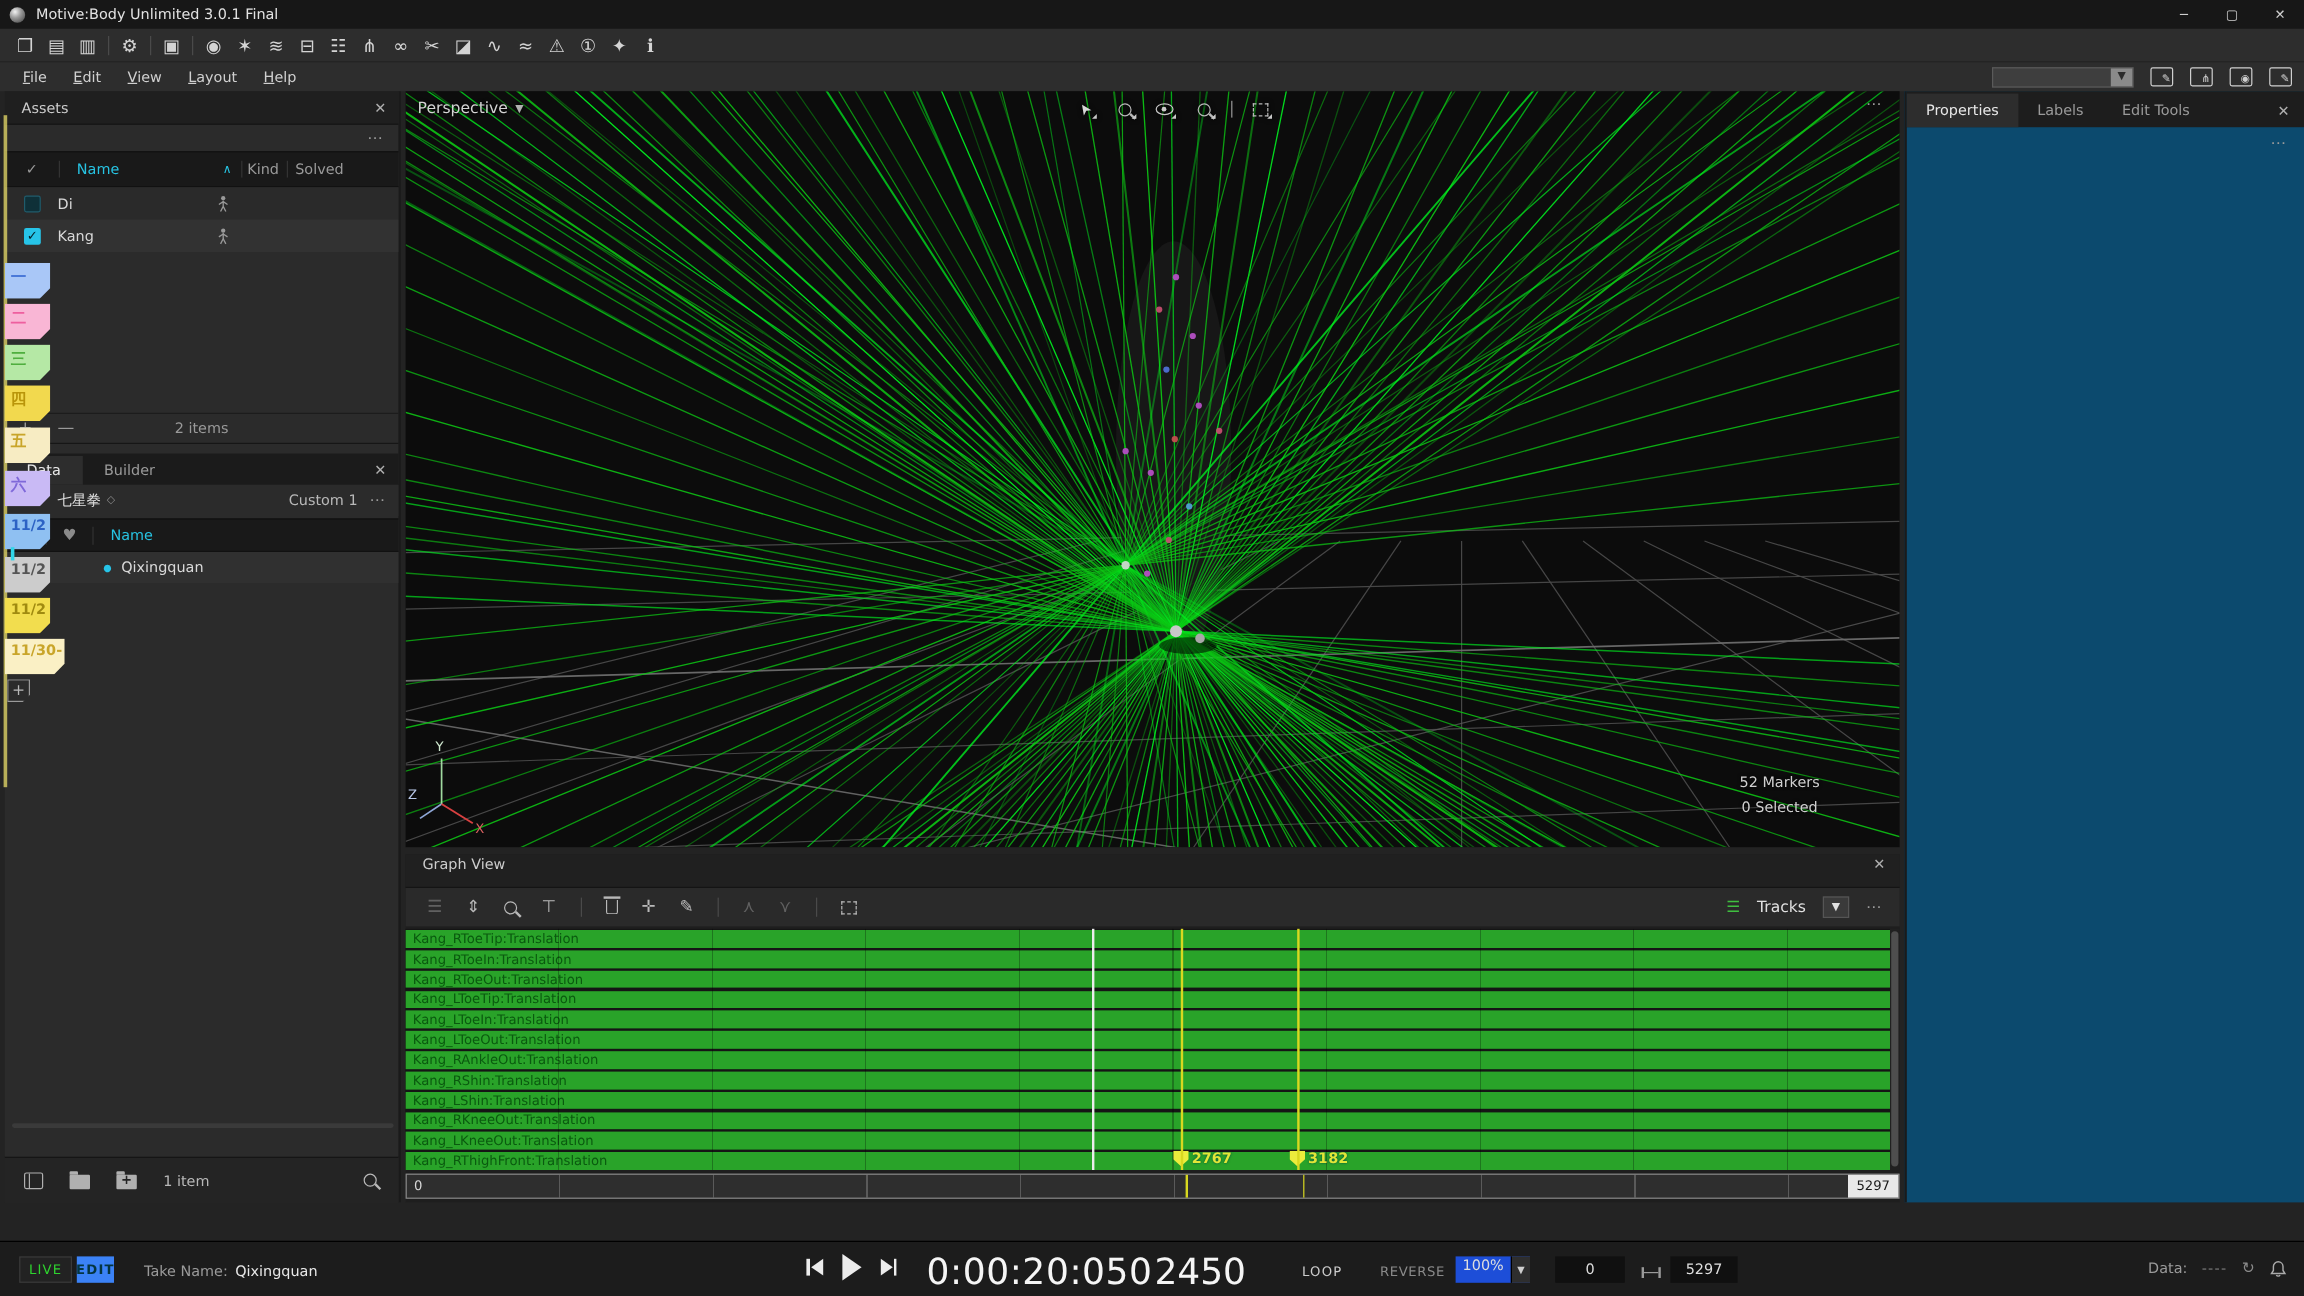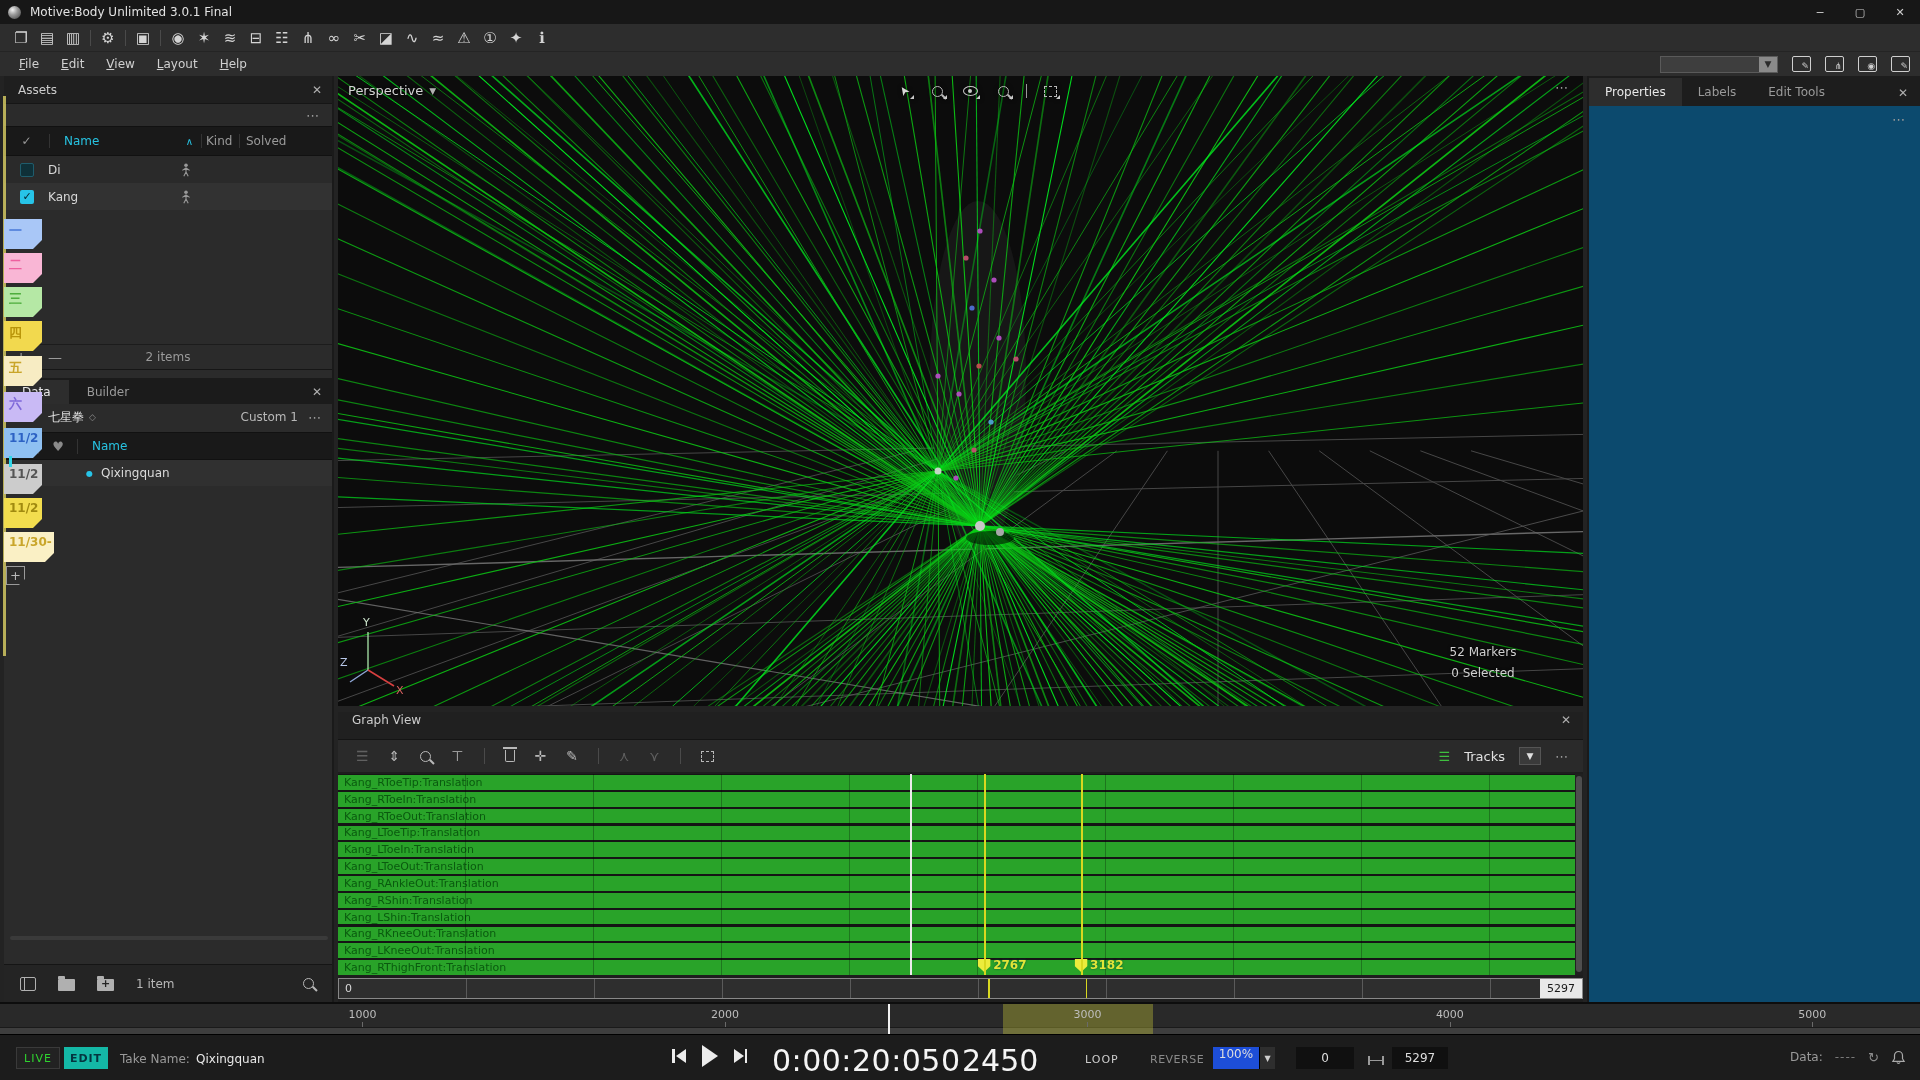--- a/index.html
+++ b/index.html
@@ -143,21 +143,21 @@
   #ruler { position:absolute; left:0; top:1002px; width:1920px; height:32px; background:#292929; border-top:2px solid #0d0d0d; }
   .ruler-tick { position:absolute; top:4px; transform:translateX(-50%); color:#bdbdbd; font-size:11px; }
   .ruler-tickline { position:absolute; top:18px; width:1px; height:5px; background:#6a6a6a; }
   #ruler-strip { position:absolute; left:0; top:23px; width:100%; height:9px; background:#3e3e3e; border-top:1px solid #1a1a1a; }
   #ruler-sel { position:absolute; top:0; height:100%; background:rgba(195,195,55,0.38); }
   #ruler-playhead { position:absolute; top:0; height:100%; width:2px; background:#f2f2f2; }
 
   
   #bottombar { position:absolute; left:0; top:1034px; width:1920px; height:46px; background:#1c1c1c; border-top:1px solid #000; }
   #live-btn { position:absolute; left:16px; top:12px; width:44px; height:22px; background:#222; border:1px solid #3a3a3a; color:#2fd32f; font-size:11px; letter-spacing:1px; display:flex; align-items:center; justify-content:center; }
-  #edit-btn { position:absolute; left:64px; top:12px; width:44px; height:22px; background:#14b8a6; color:#043540; font-size:11px; font-weight:bold; letter-spacing:1px; display:flex; align-items:center; justify-content:center; }
+  #edit-btn { position:absolute; left:64px; top:12px; width:31px; height:22px; background:#3b82f6; color:#043540; font-size:11px; font-weight:bold; letter-spacing:1px; display:flex; align-items:center; justify-content:center; }
   #take-label { position:absolute; left:120px; top:17px; color:#9a9a9a; }
   #take-value { position:absolute; left:196px; top:17px; color:#e8e8e8; }
   #transport { position:absolute; left:672px; top:10px; display:flex; align-items:center; gap:16px; }
   .tri-r { width:0; height:0; border-left:16px solid #ececec; border-top:11px solid transparent; border-bottom:11px solid transparent; }
   .tri-r.small { border-left-width:10px; border-top-width:7px; border-bottom-width:7px; }
   .tri-l.small { width:0; height:0; border-right:10px solid #ececec; border-top:7px solid transparent; border-bottom:7px solid transparent; }
   .tbar { width:2.5px; height:14px; background:#ececec; }
   .transport-btn { display:flex; align-items:center; gap:1px; }
   #timecode { position:absolute; left:772px; top:8px; color:#f5f5f5; font-size:30px; font-weight:400; letter-spacing:0.5px; }
   #frame-big { position:absolute; left:962px; top:8px; color:#f5f5f5; font-size:30px; }
@@ -607,35 +607,20 @@
         <div class="thumb"></div>
       </div>
     <div id="gv-scrubber">
       <span id="scrub-start">0</span>
       <span id="scrub-end">5297</span>
     <div class="scrub-yline" style="left: 649.307px;"></div>
         <div class="scrub-yline" style="left: 746.692px;"></div>
       </div>
   </div>
 
-  <div id="ruler">
-    <div id="ruler-strip"></div>
-    <div id="ruler-sel" style="left: 1002.95px; width: 150.425px;"></div>
-    <div id="ruler-playhead" style="left: 888.05px;"></div>
-  <span class="ruler-tick" style="left: 362.469px;">1000</span>
-      <span class="ruler-tickline" style="left: 362.469px;"></span>
-      <span class="ruler-tick" style="left: 724.939px;">2000</span>
-      <span class="ruler-tickline" style="left: 724.939px;"></span>
-      <span class="ruler-tick" style="left: 1087.41px;">3000</span>
-      <span class="ruler-tickline" style="left: 1087.41px;"></span>
-      <span class="ruler-tick" style="left: 1449.88px;">4000</span>
-      <span class="ruler-tickline" style="left: 1449.88px;"></span>
-      <span class="ruler-tick" style="left: 1812.35px;">5000</span>
-      <span class="ruler-tickline" style="left: 1812.35px;"></span>
-    </div>
 
   <div id="bottombar">
     <div id="live-btn">LIVE</div>
     <div id="edit-btn">EDIT</div>
     <span id="take-label">Take Name:</span>
     <span id="take-value">Qixingquan</span>
     <div id="transport">
       <span class="transport-btn">
           <span class="tbar"></span>
           <span class="tri-l small"></span>

